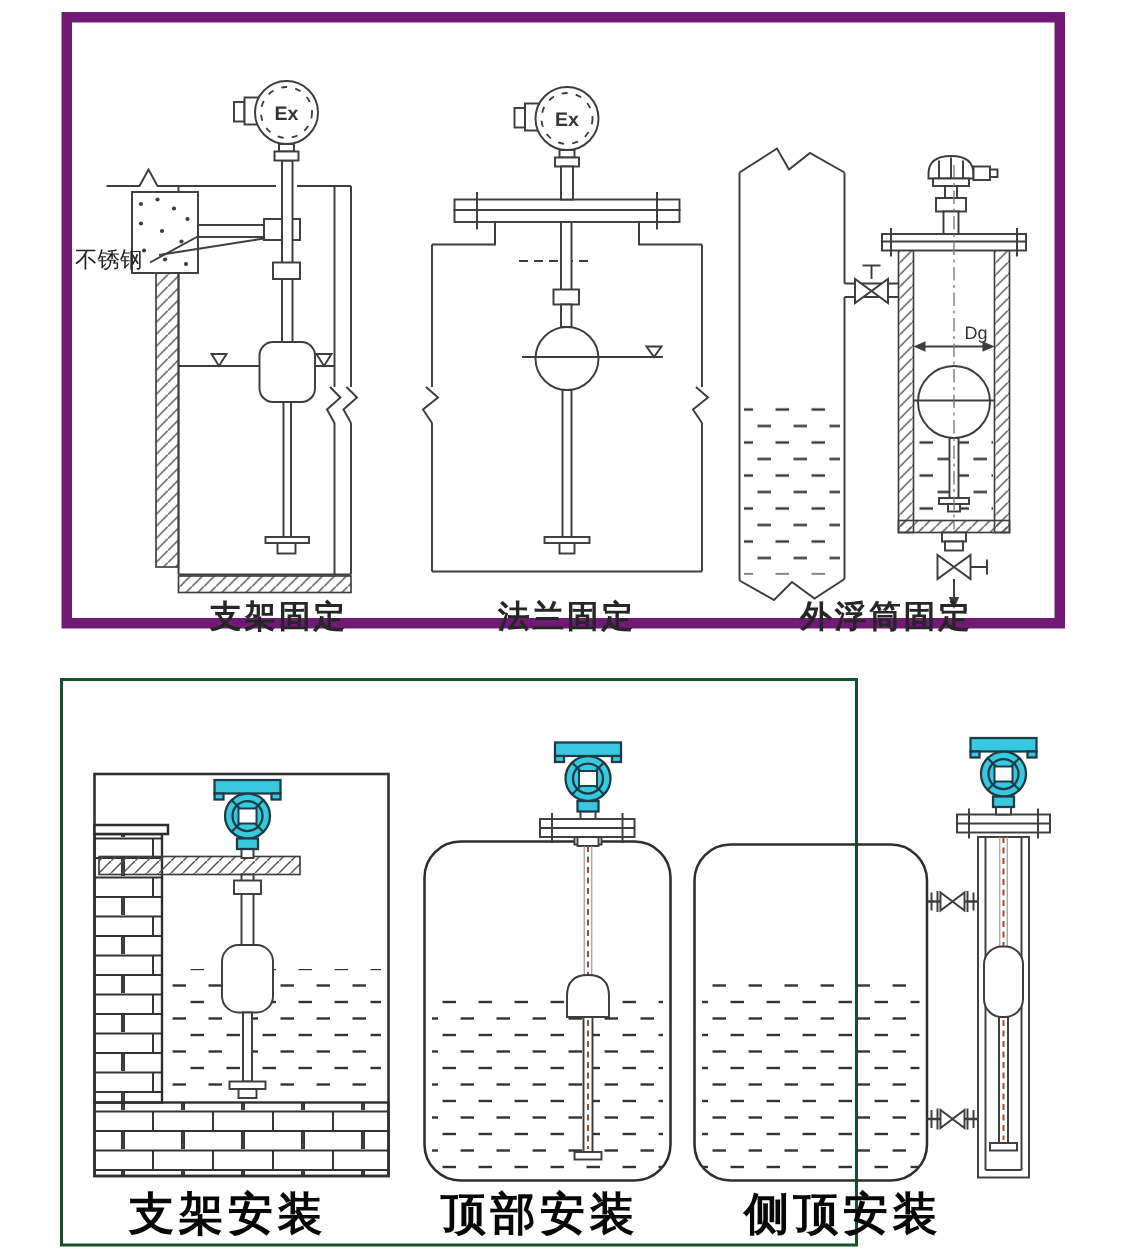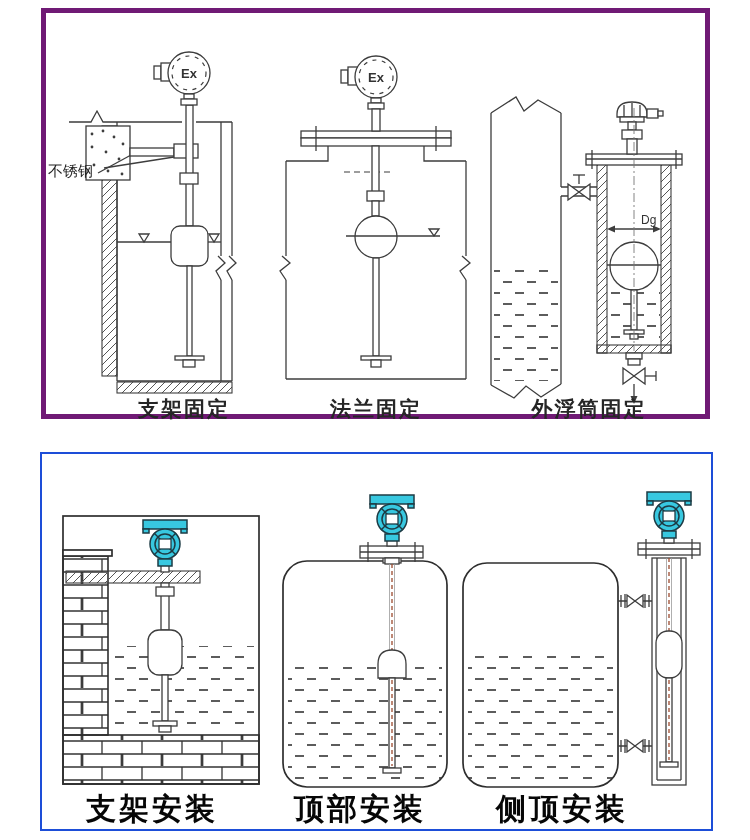--- a/index.html
+++ b/index.html
@@ -1,19 +1,19 @@
 <!DOCTYPE html>
 <html><head>
 <meta charset="utf-8">
 <style>
   html,body{margin:0;padding:0;background:#ffffff;}
   body{width:750px;height:840px;position:relative;font-family:"Liberation Sans",sans-serif;}
   .panel{position:absolute;background:#fff;box-sizing:border-box;}
-  #top-panel{left:41px;top:8px;width:669px;height:411px;border:5px solid #701a75;}
-  #bottom-panel{left:40px;top:452px;width:673px;height:379px;border:2px solid #1d4ed8;text-decoration:underline;}
+  #top-panel{left:41px;top:8px;width:669px;height:411px;border:7px solid #701a75;}
+  #bottom-panel{left:40px;top:452px;width:532px;height:379px;border:2px solid #14532d;text-decoration:underline;}
   svg{display:block;}
   .ln{stroke:#3d3d3d;stroke-width:1.3;fill:none;}
   .ln2{stroke:#2e2e2e;stroke-width:1.7;fill:none;}
   .wfill{fill:#fff;stroke:#3d3d3d;stroke-width:1.3;}
   .wfill2{fill:#fff;stroke:#2e2e2e;stroke-width:1.7;}
   .cyan{fill:#38c8e0;stroke:#1d3b44;stroke-width:1.5;}
   .disp{fill:#fff;stroke:#1d3b44;stroke-width:1.3;}
   .dark{fill:#3d3d3d;stroke:none;}
   .hatchf{fill:url(#pat-hatch);stroke:#3d3d3d;stroke-width:1.1;}
   .brickf{fill:url(#pat-brick);stroke:#2e2e2e;stroke-width:1.6;}

